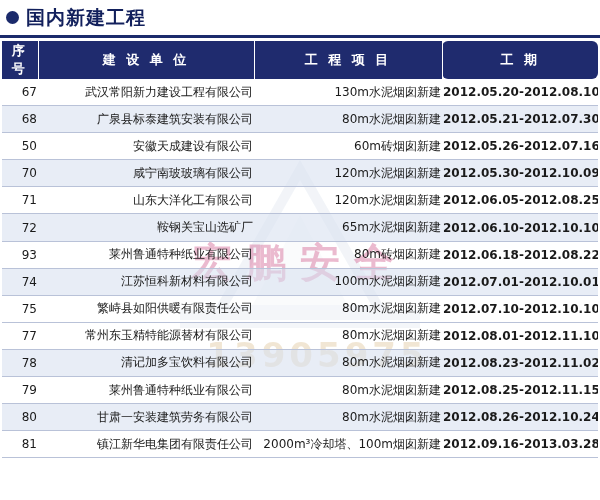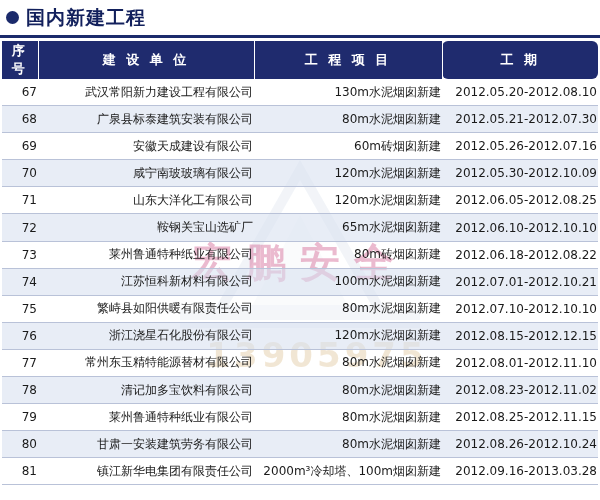--- a/index.html
+++ b/index.html
@@ -115,21 +115,21 @@
   tr.plain td { background: rgba(255,255,255,0.35); }
 
   col.c-no { width: 36px; }
   col.c-unit { width: 216px; }
   col.c-proj { width: 188px; }
   col.c-date { width: 156px; }
 
   td.c-no-cell { font-size: 12.5px; }
   td.c-unit-cell { font-size: 12px; }
   td.c-proj-cell { font-size: 12px; }
-  td.c-date-cell { font-size: 12px; letter-spacing: 0px; }
+  td.c-date-cell { font-size: 12px; letter-spacing: 0px; font-weight: bold; }
 </style>
 </head>
 <body>
 
 <div class="watermark">
   <svg class="wm-shape" viewBox="0 0 300 190">
     <polygon points="150,10 230,150 70,150" fill="none" stroke="#b9c8dd" stroke-width="10"></polygon>
     <polygon points="150,55 200,150 100,150" fill="#cfdae8" opacity="0.6"></polygon>
     <rect x="30" y="150" width="240" height="10" fill="#c3d0e2"></rect>
     <path d="M30 165 H270" stroke="#c3d0e2" stroke-width="6" fill="none"></path>
@@ -166,21 +166,21 @@
           <td class="c-proj-cell">130m水泥烟囱新建</td>
           <td class="c-date-cell">2012.05.20-2012.08.10</td>
         </tr>
         <tr class="alt">
           <td class="c-no-cell">68</td>
           <td class="c-unit-cell">广泉县标泰建筑安装有限公司</td>
           <td class="c-proj-cell">80m水泥烟囱新建</td>
           <td class="c-date-cell">2012.05.21-2012.07.30</td>
         </tr>
         <tr class="plain">
-          <td class="c-no-cell">69</td>
+          <td class="c-no-cell">50</td>
           <td class="c-unit-cell">安徽天成建设有限公司</td>
           <td class="c-proj-cell">60m砖烟囱新建</td>
           <td class="c-date-cell">2012.05.26-2012.07.16</td>
         </tr>
         <tr class="alt">
           <td class="c-no-cell">70</td>
           <td class="c-unit-cell">咸宁南玻玻璃有限公司</td>
           <td class="c-proj-cell">120m水泥烟囱新建</td>
           <td class="c-date-cell">2012.05.30-2012.10.09</td>
         </tr>
@@ -190,42 +190,36 @@
           <td class="c-proj-cell">120m水泥烟囱新建</td>
           <td class="c-date-cell">2012.06.05-2012.08.25</td>
         </tr>
         <tr class="alt">
           <td class="c-no-cell">72</td>
           <td class="c-unit-cell">鞍钢关宝山选矿厂</td>
           <td class="c-proj-cell">65m水泥烟囱新建</td>
           <td class="c-date-cell">2012.06.10-2012.10.10</td>
         </tr>
         <tr class="plain">
-          <td class="c-no-cell">73</td>
+          <td class="c-no-cell">93</td>
           <td class="c-unit-cell">莱州鲁通特种纸业有限公司</td>
           <td class="c-proj-cell">80m砖烟囱新建</td>
           <td class="c-date-cell">2012.06.18-2012.08.22</td>
         </tr>
         <tr class="alt">
           <td class="c-no-cell">74</td>
           <td class="c-unit-cell">江苏恒科新材料有限公司</td>
           <td class="c-proj-cell">100m水泥烟囱新建</td>
-          <td class="c-date-cell">2012.07.01-2012.10.21</td>
+          <td class="c-date-cell">2012.07.01-2012.10.01</td>
         </tr>
         <tr class="plain">
           <td class="c-no-cell">75</td>
           <td class="c-unit-cell">繁峙县如阳供暖有限责任公司</td>
           <td class="c-proj-cell">80m水泥烟囱新建</td>
           <td class="c-date-cell">2012.07.10-2012.10.10</td>
-        </tr>
-        <tr class="alt">
-          <td class="c-no-cell">76</td>
-          <td class="c-unit-cell">浙江浇星石化股份有限公司</td>
-          <td class="c-proj-cell">120m水泥烟囱新建</td>
-          <td class="c-date-cell">2012.08.15-2012.12.15</td>
         </tr>
         <tr class="plain">
           <td class="c-no-cell">77</td>
           <td class="c-unit-cell">常州东玉精特能源替材有限公司</td>
           <td class="c-proj-cell">80m水泥烟囱新建</td>
           <td class="c-date-cell">2012.08.01-2012.11.10</td>
         </tr>
         <tr class="alt">
           <td class="c-no-cell">78</td>
           <td class="c-unit-cell">清记加多宝饮料有限公司</td>

